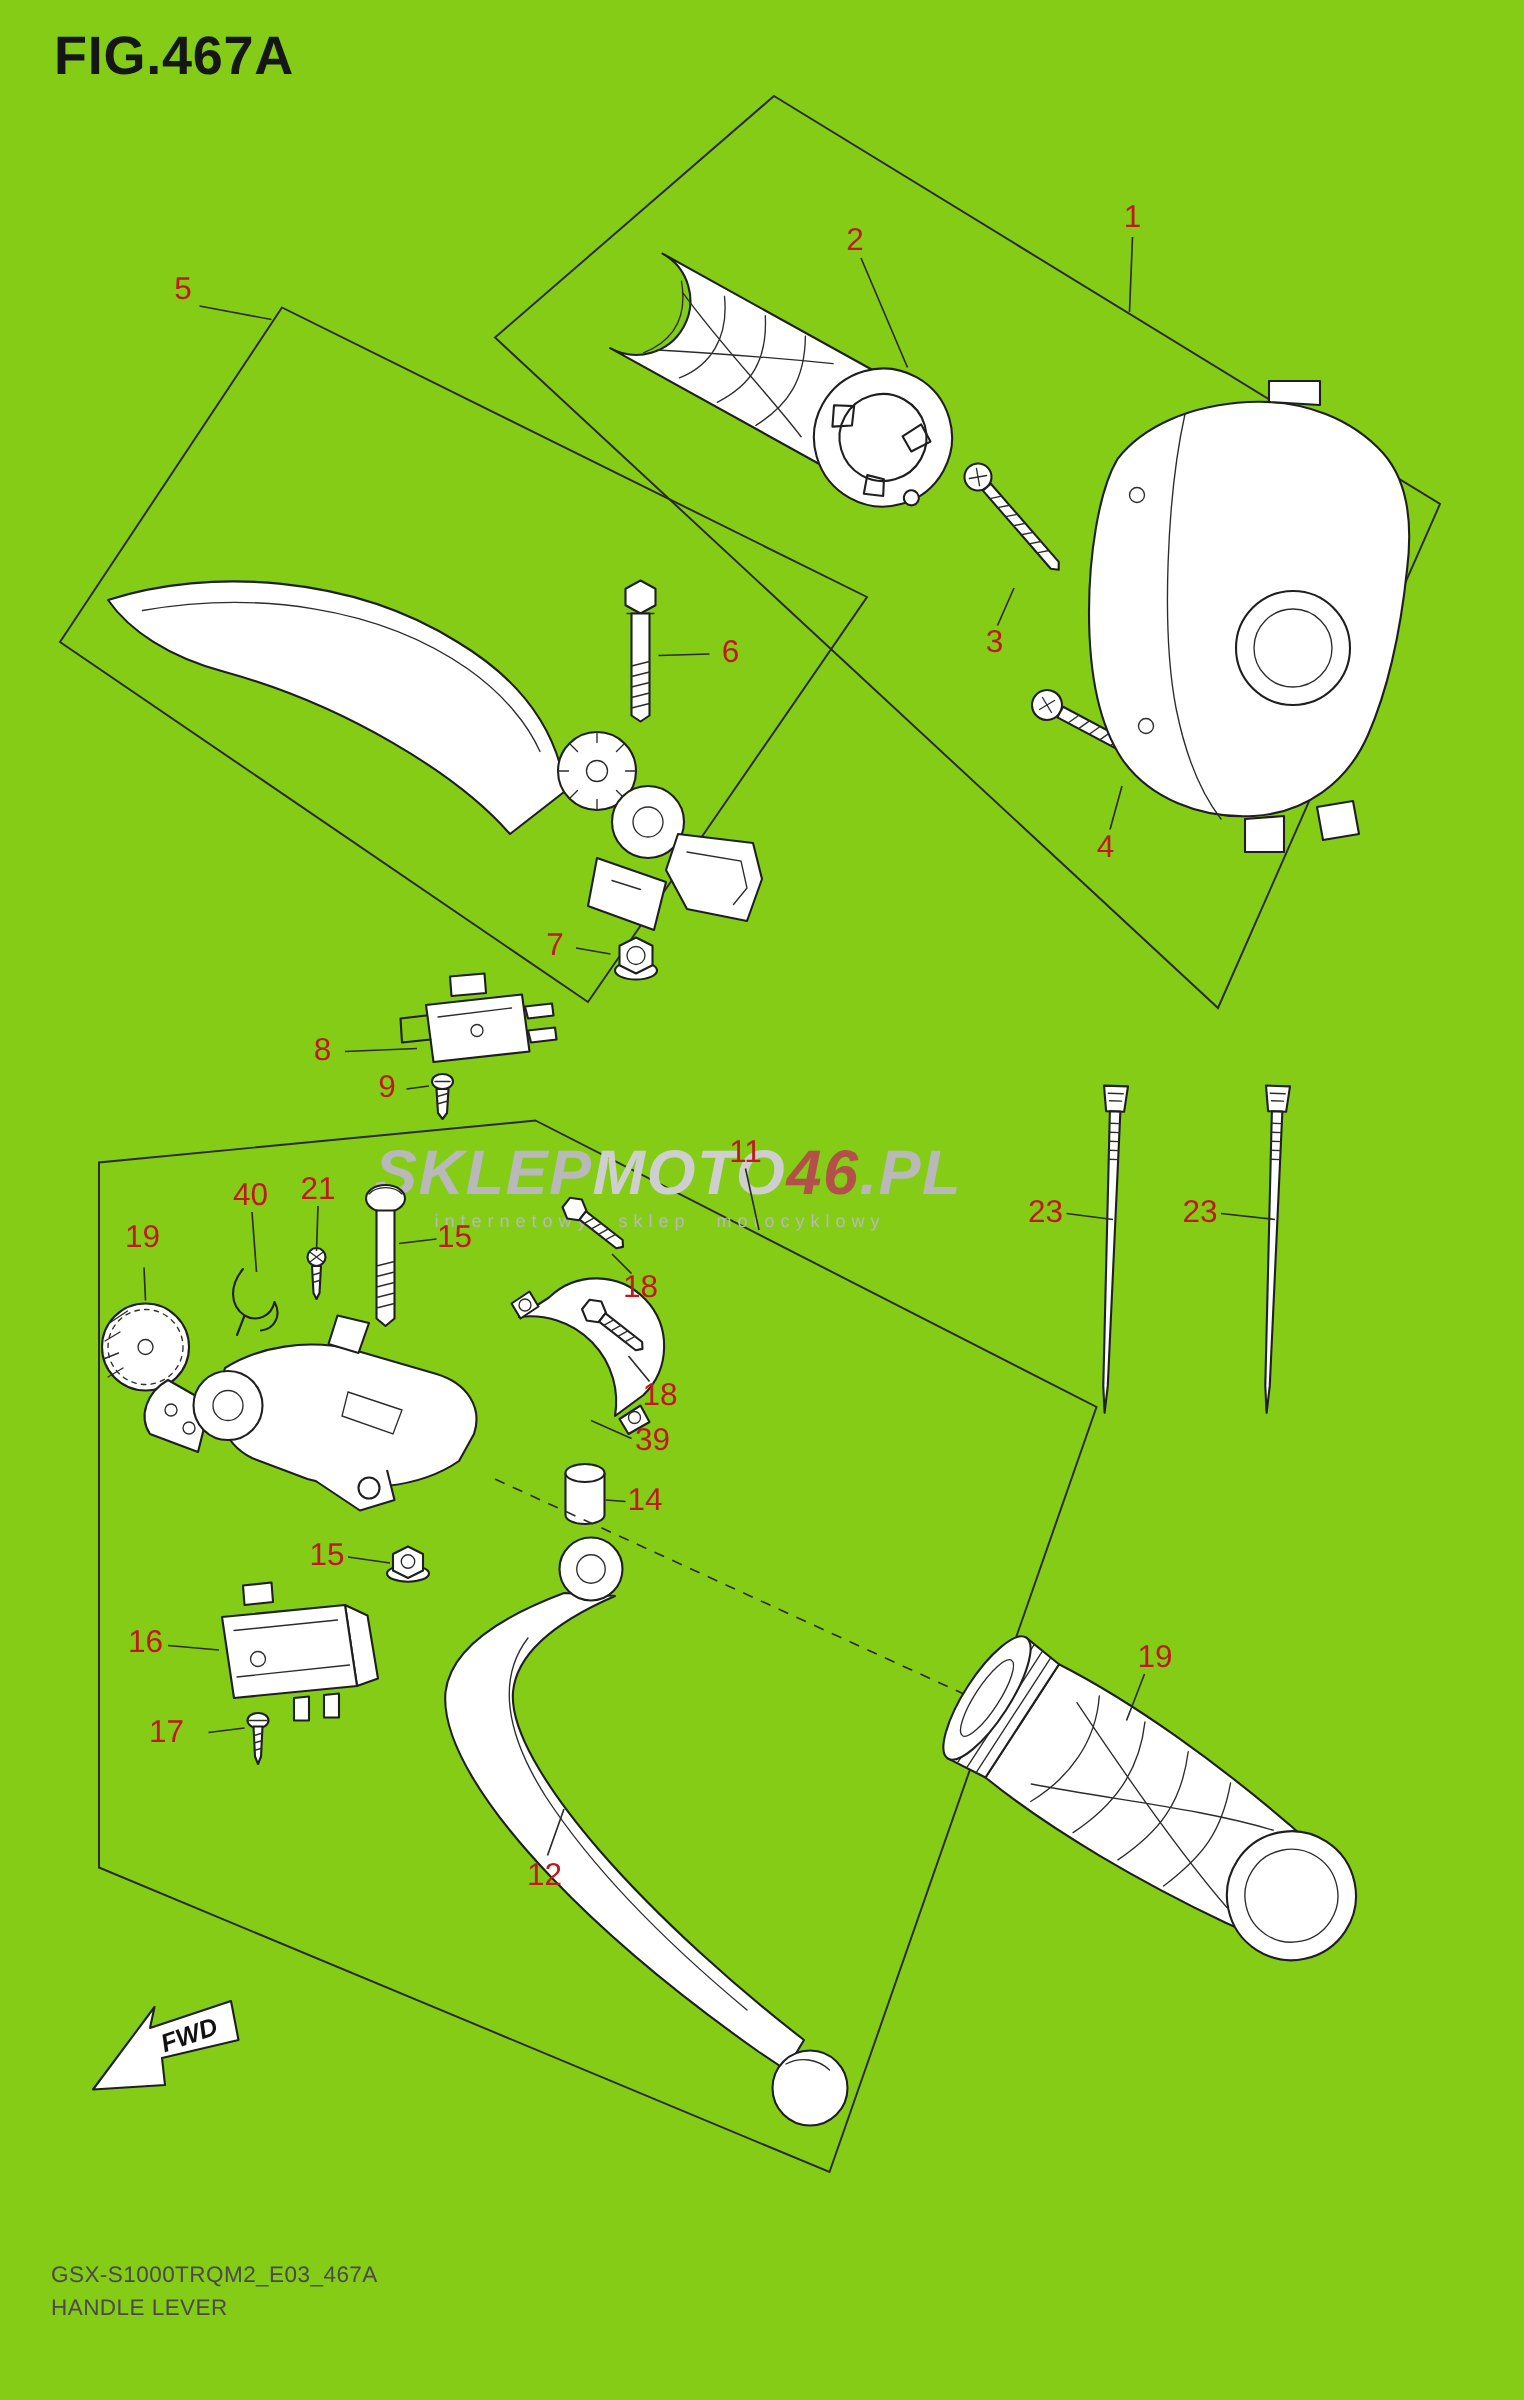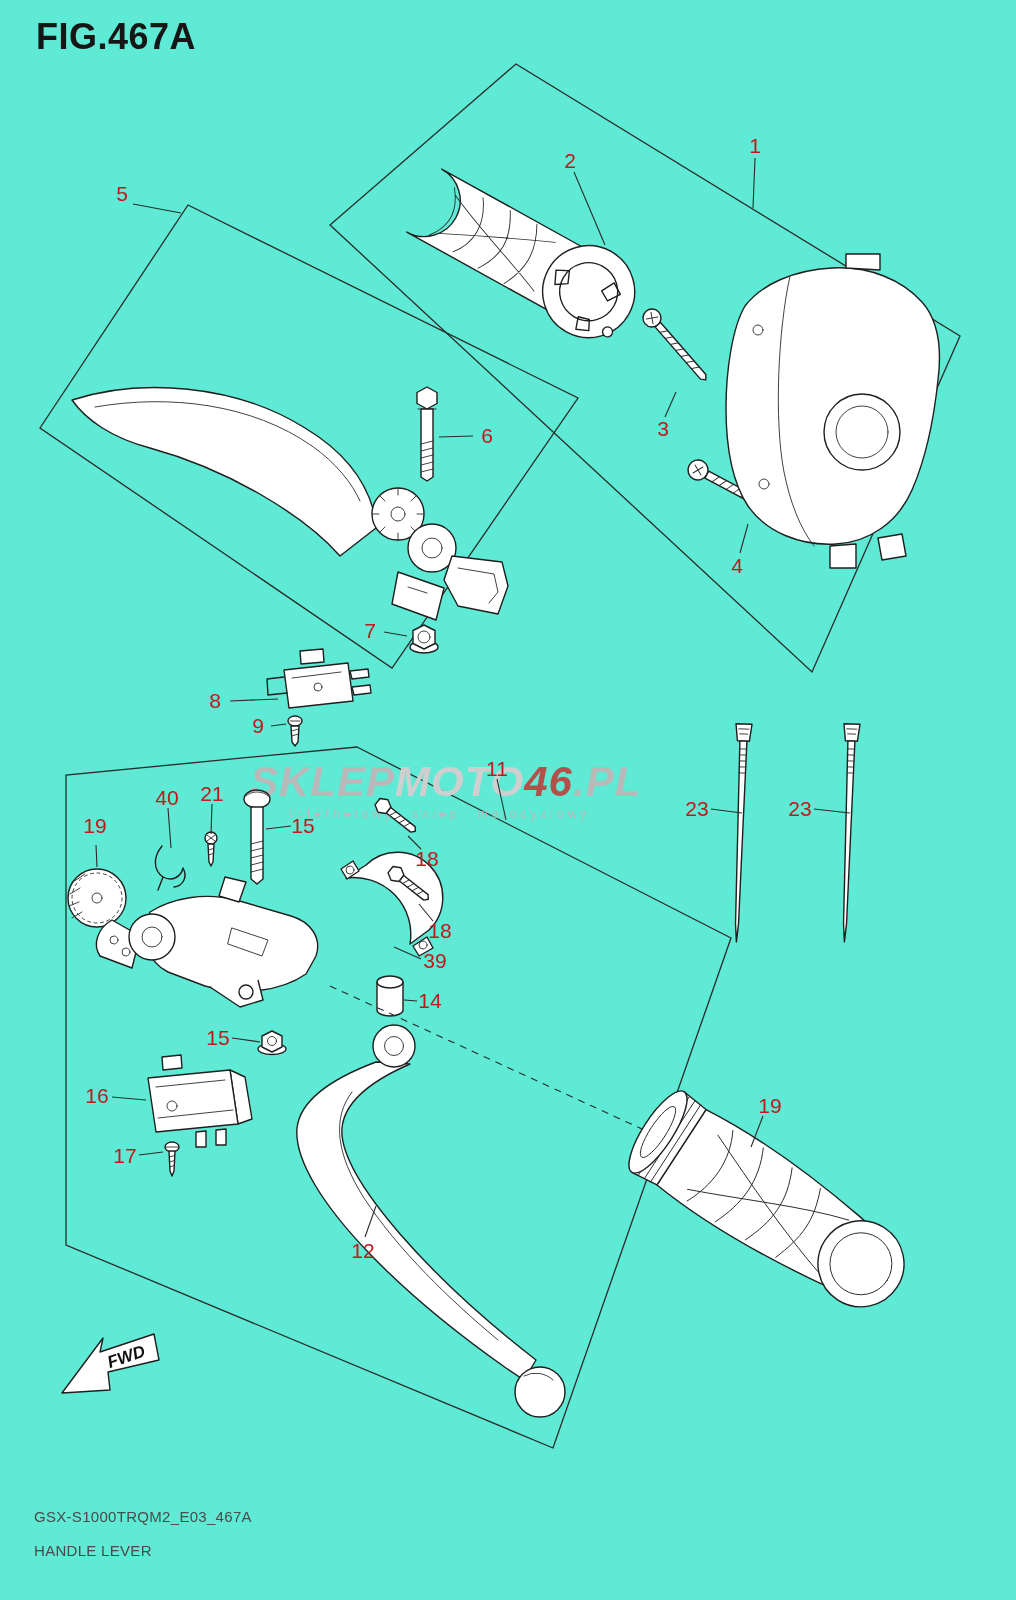--- a/index.html
+++ b/index.html
@@ -2,38 +2,38 @@
 <html><head>
 <meta charset="utf-8">
 <style>
   html,body{margin:0;padding:0;}
   body{
     width:1016px;height:1600px;background:#ffffff;position:relative;overflow:hidden;
     font-family:"Liberation Sans",sans-serif;
     --label:#c0181c; --title:#161616; --footer:#4a4a4a;
     --line:#1f1f1f; --wm-gray:#b9b9b9; --wm-light:#cfcfcf; --wm-red:#b3504a;
   }
-  .page{position:absolute;inset:0;background:#5eead4;}
+  .page{position:absolute;inset:0;background:#84cc16;}
   .title{position:absolute;left:36px;top:16px;font-size:36px;font-weight:bold;letter-spacing:.5px;color:var(--title);}
   svg.canvas{position:absolute;left:0;top:0;}
   .box{fill:none;stroke:#2a2a2a;stroke-width:1.3;}
   .fw{fill:#ffffff;stroke:var(--line);stroke-width:1.4;stroke-linejoin:round;}
   .ln{fill:none;stroke:var(--line);stroke-width:1.4;stroke-linecap:round;stroke-linejoin:round;}
   .tn{fill:none;stroke:#2c2c2c;stroke-width:.9;stroke-linecap:round;}
   .leader{fill:none;stroke:#2b2b2b;stroke-width:1.1;}
   .dash{stroke-dasharray:7 6;}
   .wm-main{font-family:"Liberation Sans",sans-serif;font-size:42px;font-weight:bold;font-style:italic;letter-spacing:1px;}
   .wm-sub{font-family:"Liberation Sans",sans-serif;font-size:12px;letter-spacing:4px;word-spacing:10px;}
   .wm-g{fill:var(--wm-gray);}
   .wm-l{fill:var(--wm-light);}
   .wm-r{fill:var(--wm-red);}
   .fwd-text{font-size:17px;font-weight:bold;font-style:italic;fill:#111;}
   .plabel{position:absolute;transform:translate(-50%,-50%);font-size:21px;color:var(--label);line-height:1;}
   .footer{position:absolute;left:34px;top:1508px;font-size:15px;color:var(--footer);letter-spacing:.3px;}
-  .footer .code{margin-bottom:17px;}
+  .footer .code{margin-bottom:5px;}
 </style>
 </head>
 <body style="--label: #c0181c; --line: #1f1f1f; --title: #161616; --footer: #4a4a4a; --wm-gray: #b9b9b9; --wm-light: #cfcfcf; --wm-red: #b3504a;">
 
 <div class="page">
 
   <div class="title">FIG.467A</div>
 
   <svg class="canvas" width="1016" height="1600" viewBox="0 0 1016 1600">
 
@@ -257,21 +257,21 @@
     <div class="plabel" style="left:370px;top:630px">7</div>
     <div class="plabel" style="left:215px;top:700px">8</div>
     <div class="plabel" style="left:258px;top:725px">9</div>
     <div class="plabel" style="left:770px;top:1105px">19</div>
     <div class="plabel" style="left:497px;top:768px">11</div>
     <div class="plabel" style="left:363px;top:1250px">12</div>
     <div class="plabel" style="left:303px;top:825px">15</div>
     <div class="plabel" style="left:430px;top:1000px">14</div>
     <div class="plabel" style="left:218px;top:1037px">15</div>
     <div class="plabel" style="left:97px;top:1095px">16</div>
-    <div class="plabel" style="left:125px;top:1155px">17</div>
+    <div class="plabel" style="left:111px;top:1155px">17</div>
     <div class="plabel" style="left:427px;top:858px">18</div>
     <div class="plabel" style="left:440px;top:930px">18</div>
     <div class="plabel" style="left:95px;top:825px">19</div>
     <div class="plabel" style="left:167px;top:797px">40</div>
     <div class="plabel" style="left:212px;top:793px">21</div>
     <div class="plabel" style="left:435px;top:960px">39</div>
     <div class="plabel" style="left:697px;top:808px">23</div>
     <div class="plabel" style="left:800px;top:808px">23</div>
   </div>
 

